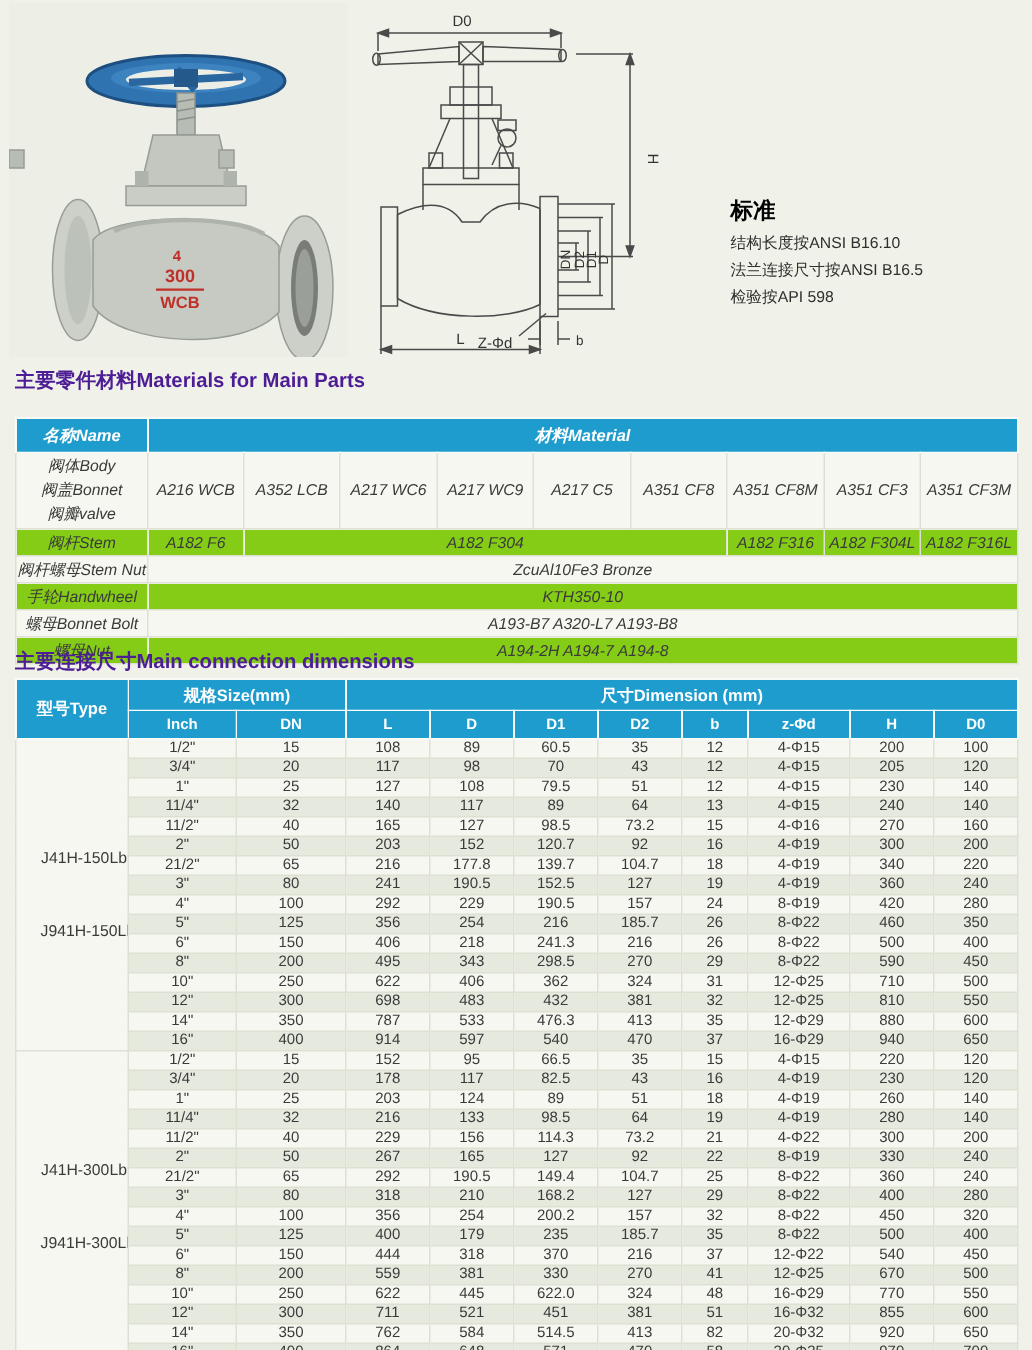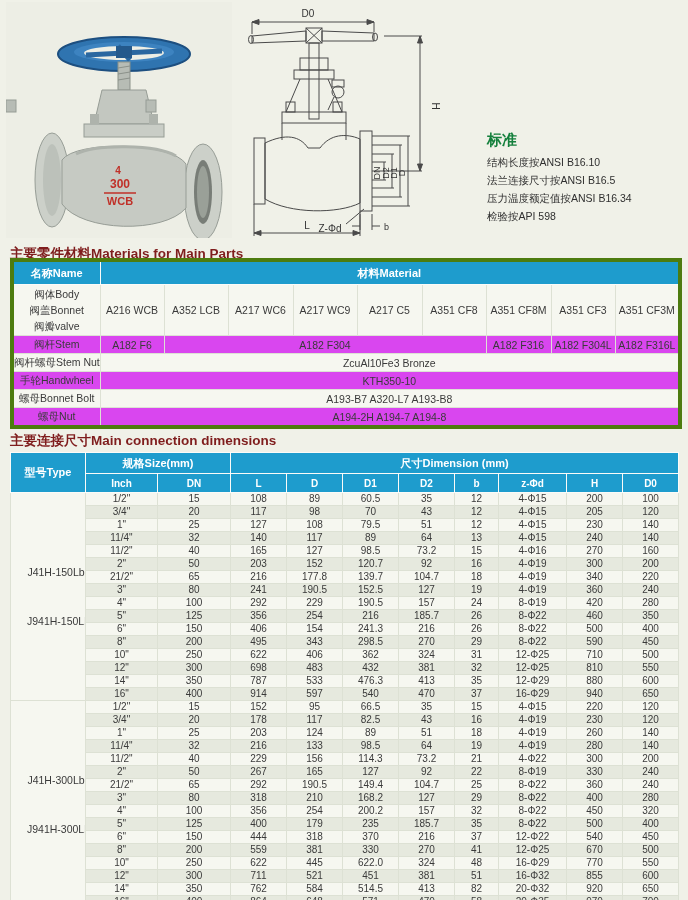--- a/index.html
+++ b/index.html
@@ -4,37 +4,37 @@
 <style>
   html,body{margin:0;padding:0;}
   body{
     width:688px;height:900px;position:relative;overflow:hidden;
     background:#f0f1e8;color:#333;
     font-family:"Liberation Sans","DejaVu Sans",sans-serif;
   }
   .abs{position:absolute;}
   
   .standards{left:487px;top:131px;width:198px;}
-  .standards .std-title{font-size:15px;font-weight:bold;color:#15803d;margin-bottom:3px;}
+  .standards .std-title{font-size:15px;font-weight:bold;color:#000000;margin-bottom:3px;}
   .standards .std-line{font-size:10.5px;line-height:18px;color:#2f2f2f;white-space:nowrap;}
   
-  .section-title{left:10px;font-size:13.5px;font-weight:bold;color:#7f1d1d;white-space:nowrap;}
+  .section-title{left:10px;font-size:13.5px;font-weight:bold;color:#4c1d95;white-space:nowrap;}
   
   table{border-collapse:collapse;table-layout:fixed;background:#f6f7f0;}
   th,td{padding:0;text-align:center;overflow:hidden;white-space:nowrap;}
   th{background:#1e9ccd;color:#fff;font-weight:bold;border:1px solid rgba(255,255,255,.55);}
   td{border:1px solid #dde1d4;color:#3a3a3a;}
   
-  .mat-table{left:10px;top:258px;width:668px;font-size:10.5px;border:4px solid #4d7c0f;}
+  .mat-table{left:10px;top:278px;width:668px;font-size:10.5px;border:1px solid #4d7c0f;font-style:italic;}
   .mat-table th{height:22px;font-size:11px;}
   .mat-table td{height:17px;}
   .mat-table .lbl{font-size:10.5px;}
   .mat-table .lbl div{line-height:16px;}
   .mat-table .r-big td{height:50px;margin-left:14px;}
-  .mat-table .r-even td{background:#d946ef;margin-top:20px;}
+  .mat-table .r-even td{background:#84cc16;margin-top:20px;}
   
   .dim-table{left:10px;top:452px;width:668px;font-size:10px;border:1px solid #b9c2b4;}
   .dim-table thead tr:first-child th{height:20px;font-size:11px;}
   .dim-table thead tr:last-child th{height:18px;font-size:10px;}
   .dim-table tbody td{height:12px;line-height:12px;font-size:10px;padding:0;}
   .dim-table tbody tr:nth-child(even) td{background:#e6e9de;}
   .dim-table td.type-cell{background:#f6f7f0 !important;vertical-align:middle;font-size:10.5px;padding-left:16px;}
   .dim-table td.type-cell div{line-height:13px;}
   .dim-table td.type-cell div + div{margin-top:36px;}
   
@@ -168,21 +168,20 @@
     <text x="96" y="232" text-anchor="middle">Z-Φd</text>
     <text x="150" y="230" font-size="9">b</text>
     <text x="73" y="229" text-anchor="middle">L</text>
   </g>
 </svg>
 
 <div class="abs standards">
   <div class="std-title">标准</div>
   <div class="std-line">结构长度按ANSI B16.10</div>
   <div class="std-line">法兰连接尺寸按ANSI B16.5</div>
-  <div class="std-line">压力温度额定值按ANSI B16.34</div>
   <div class="std-line">检验按API 598</div>
 </div>
 
 <div class="abs section-title" style="top:245px">主要零件材料Materials for Main Parts</div>
 
 <table class="abs mat-table">
   <colgroup>
     <col style="width:88px">
       <col style="width:64px">
       <col style="width:64px">
@@ -399,21 +398,21 @@
         <td>185.7</td>
         <td>26</td>
         <td>8-Φ22</td>
         <td>460</td>
         <td>350</td>
       </tr>
       <tr>
         <td>6"</td>
         <td>150</td>
         <td>406</td>
-        <td>154</td>
+        <td>218</td>
         <td>241.3</td>
         <td>216</td>
         <td>26</td>
         <td>8-Φ22</td>
         <td>500</td>
         <td>400</td>
       </tr>
       <tr>
         <td>8"</td>
         <td>200</td>

